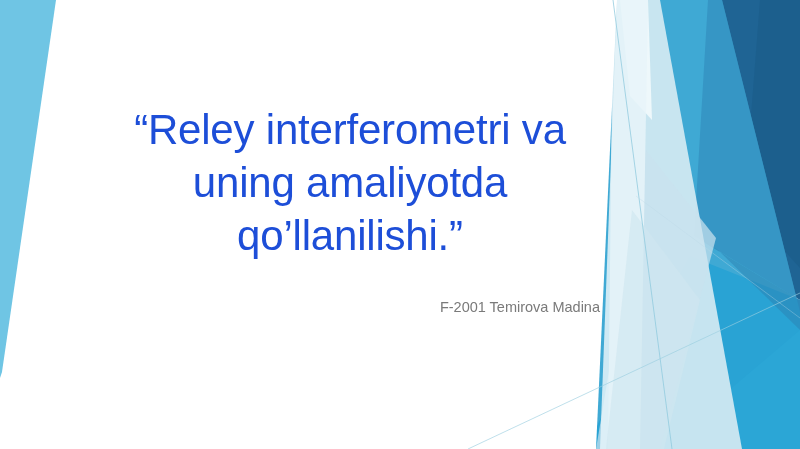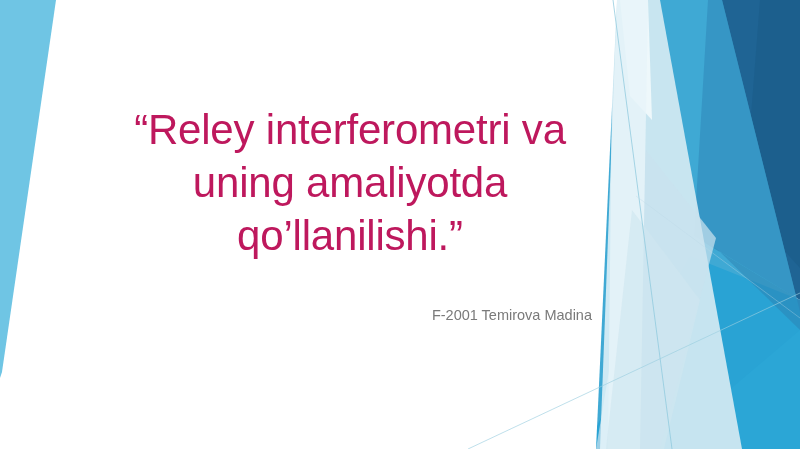--- a/index.html
+++ b/index.html
@@ -49,21 +49,21 @@
     left: 200px;
     top: 298px;
     width: 400px;
     text-align: right;
   }
   .subtitle-text {
     font-family: "Liberation Sans", sans-serif;
     font-size: 14.5px;
     font-weight: 400;
     line-height: 1.3;
-    margin: 8px;
+    margin: 0;
   }
 </style>
 </head>
 <body>
 
 <div id="slide" style="background: rgb(255, 255, 255);">
 
   <svg id="bg-decor" viewBox="0 0 800 449" preserveAspectRatio="none">
 
     <rect x="0" y="0" width="800" height="449" fill="#ffffff"></rect>
@@ -94,21 +94,21 @@
 
     <line x1="613" y1="0" x2="672" y2="449" stroke="#8FC9DE" stroke-width="0.9" opacity="0.85"></line>
     <line x1="468" y1="449" x2="800" y2="293" stroke="#9ACEE0" stroke-width="0.8" opacity="0.8"></line>
     <line x1="636" y1="196" x2="800" y2="318" stroke="#BBD9E6" stroke-width="0.7" opacity="0.5"></line>
 
   </svg>
 
   <div id="content-layer">
 
     <div class="title-block">
-      <h1 class="title-text" style="color: #be185d;">“Reley interferometri va
+      <h1 class="title-text" style="color: #1d4ed8;">“Reley interferometri va
 uning amaliyotda
 qo’llanilishi.”</h1>
     </div>
 
     <div class="subtitle-block">
       <p class="subtitle-text" style="color: rgb(122, 122, 122);">F-2001 Temirova Madina</p>
     </div>
 
   </div>
 

